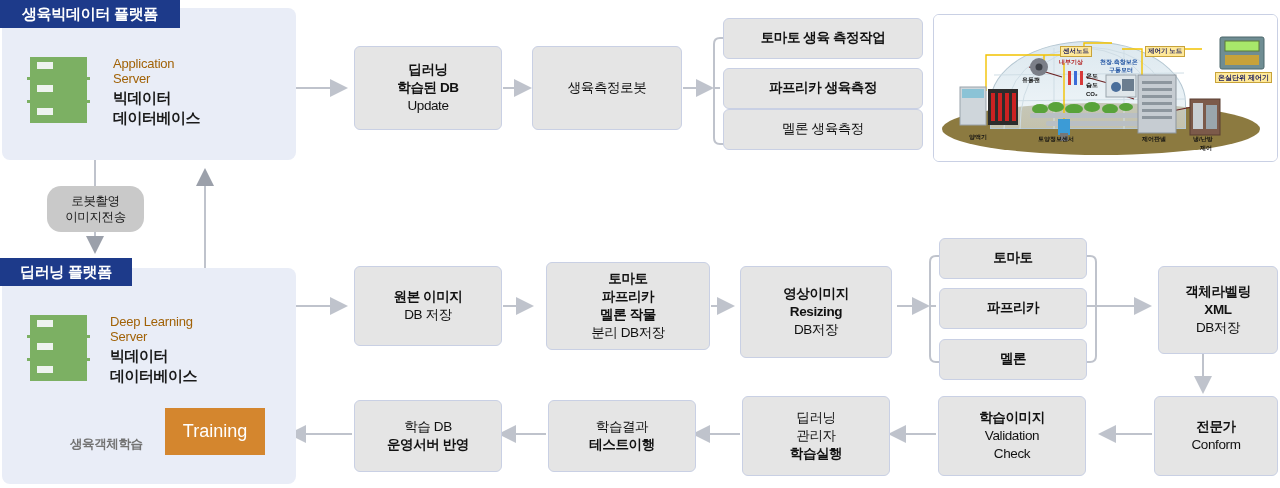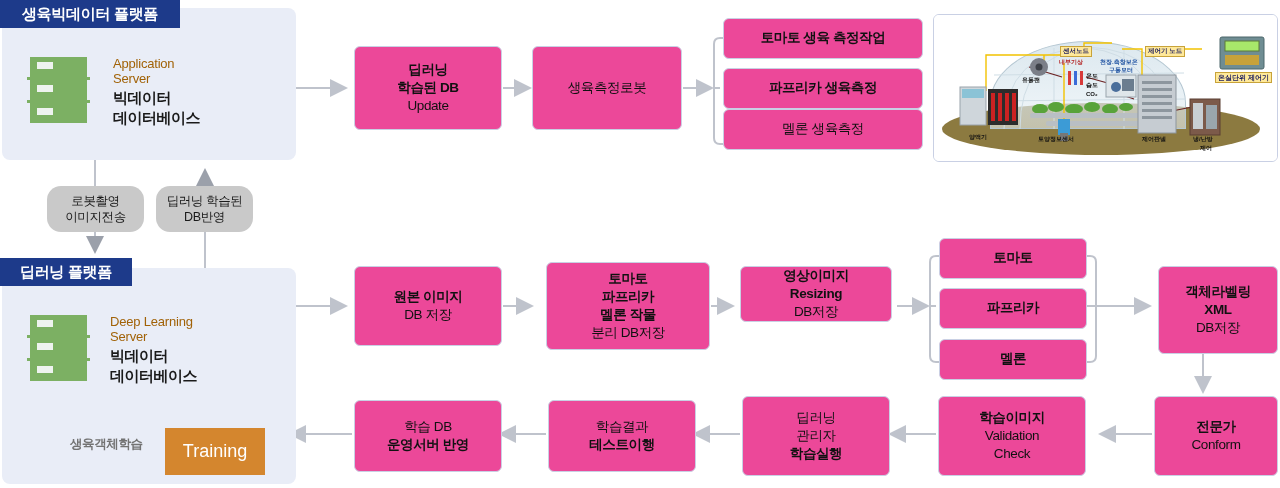--- a/index.html
+++ b/index.html
@@ -48,21 +48,21 @@
     font-weight: bold;
     display: block;
     letter-spacing: -0.5px;
     margin-top: 2px;
     line-height: 1.25;
   }
 
   
   .box {
     position: absolute;
-    background: #ec4899;
+    background: #e5e5e5;
     border: 1px solid #c9d0e4;
     border-radius: 6px;
     display: flex;
     align-items: center;
     justify-content: center;
     text-align: center;
     color: #111111;
     font-size: 13.5px;
     line-height: 1.34;
     letter-spacing: -0.4px;
@@ -90,21 +90,20 @@
   
   .training {
     position: absolute;
     background: #d4862e;
     color: #ffffff;
     font-size: 18px;
     display: flex;
     align-items: center;
     justify-content: center;
     z-index: 3;
-    margin-top: 20px;
   }
   .training-caption {
     position: absolute;
     color: #737373;
     font-size: 12.5px;
     font-weight: bold;
     letter-spacing: -0.4px;
     z-index: 3;
   }
 
@@ -236,26 +235,20 @@
     <span class="main">빅데이터</span>
     <span class="main">데이터베이스</span>
   </div>
 
   <div class="note" style="left:47px; top:186px; width:97px; height:46px;">
     <div>
       <span>로봇촬영</span><br>
       <span>이미지전송</span>
     </div>
   </div>
-  <div class="note" style="left:156px; top:186px; width:97px; height:46px;">
-    <div>
-      <span>딥러닝 학습된</span><br>
-      <span>DB반영</span>
-    </div>
-  </div>
 
   <div class="platform" style="left:2px; top:268px; width:294px; height:216px;"></div>
   <div class="platform-header" style="left:0px; top:258px; width:132px;">딥러닝 플랫폼</div>
 
   <svg class="server-icon" style="left:27px; top:315px;" width="63" height="66" viewBox="0 0 63 66">
     <rect x="3" y="0" width="57" height="20" fill="#7cb063"></rect>
     <rect x="0" y="20" width="63" height="3" fill="#7cb063"></rect>
     <rect x="3" y="23" width="57" height="20" fill="#7cb063"></rect>
     <rect x="0" y="43" width="63" height="3" fill="#7cb063"></rect>
     <rect x="3" y="46" width="57" height="20" fill="#7cb063"></rect>
@@ -414,21 +407,21 @@
 
   <div class="box" style="left:546px; top:262px; width:164px; height:88px;">
     <div>
       <span class="b">토마토</span>
       <span class="b">파프리카</span>
       <span class="b">멜론 작물</span>
       <span class="n">분리 DB저장</span>
     </div>
   </div>
 
-  <div class="box" style="left:740px; top:266px; width:152px; height:56px;">
+  <div class="box" style="left:740px; top:266px; width:152px; height:92px;">
     <div>
       <span class="b">영상이미지</span>
       <span class="b">Resizing</span>
       <span class="n">DB저장</span>
     </div>
   </div>
 
   <div class="box" style="left:939px; top:238px; width:148px; height:41px; font-weight:bold;">토마토</div>
   <div class="box" style="left:939px; top:288px; width:148px; height:41px; font-weight:bold;">파프리카</div>
   <div class="box" style="left:939px; top:339px; width:148px; height:41px; font-weight:bold;">멜론</div>

